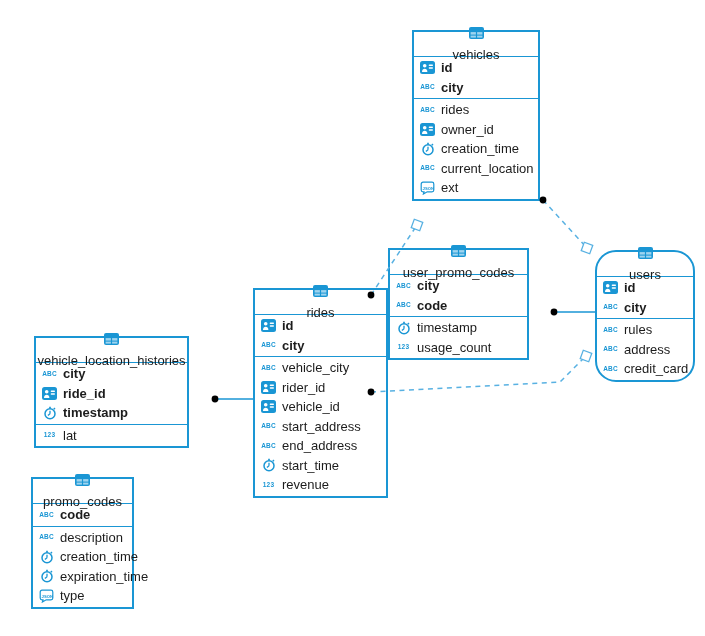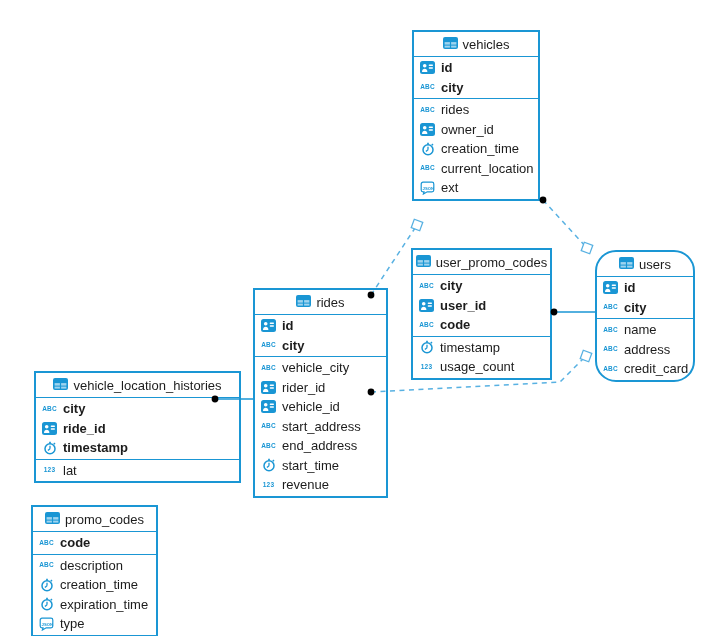--- a/index.html
+++ b/index.html
@@ -10,21 +10,21 @@
   .table {
     position: absolute;
     background: #fff;
     border: 2px solid var(--blue, #1a96d4);
     color: #1c1c1c;
   }
   .thead {
     display: flex; align-items: center; justify-content: center;
     gap: 5px; height: 25px;
     border-bottom: 1.5px solid var(--blue, #1a96d4);
-    font-size: 13px; font-weight: 400; white-space: nowrap;
+    font-size: 13px; font-weight: 400; white-space: nowrap; flex-direction: column;
   }
   .section { padding: 1px 0; }
   .section.keys { border-bottom: 1.5px solid var(--blue, #1a96d4); }
   .frow {
     display: flex; align-items: center; gap: 5px;
     height: 19.5px; padding: 0 4px 0 5px;
     font-size: 13px; white-space: nowrap;
   }
   .frow.pk .flabel { font-weight: 700; }
   .flabel { line-height: 1; }
@@ -109,52 +109,40 @@
           <span class="ficon">
             <svg width="15" height="14" viewBox="0 0 15 14">
               <path d="M3 1.2h9a1.8 1.8 0 0 1 1.8 1.8v6a1.8 1.8 0 0 1-1.8 1.8H7.2L3.4 13l0.6-2.2H3a1.8 1.8 0 0 1-1.8-1.8V3A1.8 1.8 0 0 1 3 1.2z" fill="none" stroke="#1a96d4" stroke-width="1.2"></path>
               <text x="2.6" y="8.6" font-size="4.2" font-weight="bold" fill="#1a96d4" font-family="Liberation Sans, sans-serif">JSON</text>
             </svg>
           </span>
           <span class="flabel">ext</span>
         </div>
       </div>
     </div>
-    <div class="table" style="left: 411px; top: 248px; width: 141px;">
+    <div class="table" style="left: 388px; top: 248px; width: 141px;">
       <div class="thead">
         <span><svg class="ticon" width="15" height="12" viewBox="0 0 15 12">
             <rect width="15" height="12" rx="2" fill="#1a96d4"></rect>
             <rect x="1.6" y="5.1" width="5.3" height="2.5" fill="#9fd4ef"></rect>
             <rect x="8.1" y="5.1" width="5.3" height="2.5" fill="#9fd4ef"></rect>
             <rect x="1.6" y="8.6" width="5.3" height="2" fill="#9fd4ef"></rect>
             <rect x="8.1" y="8.6" width="5.3" height="2" fill="#9fd4ef"></rect>
           </svg></span>
         <span>user_promo_codes</span>
       </div>
       <div class="section keys">
         <div class="frow pk">
           <span class="ficon">
             <span class="txt-icon">ABC</span>
           </span>
           <span class="flabel">city</span>
         </div>
         <div class="frow pk">
           <span class="ficon">
-            <svg width="15" height="13" viewBox="0 0 15 13">
-              <rect width="15" height="13" rx="2.5" fill="#1a96d4"></rect>
-              <circle cx="4.7" cy="4.7" r="1.8" fill="#fff"></circle>
-              <path d="M2 11c0-2.2 1.3-3.2 2.7-3.2s2.7 1 2.7 3.2z" fill="#fff"></path>
-              <rect x="8.7" y="3.4" width="4.3" height="1.5" rx="0.7" fill="#fff"></rect>
-              <rect x="8.7" y="6.3" width="4.3" height="1.5" rx="0.7" fill="#fff"></rect>
-            </svg>
-          </span>
-          <span class="flabel">user_id</span>
-        </div>
-        <div class="frow pk">
-          <span class="ficon">
             <span class="txt-icon">ABC</span>
           </span>
           <span class="flabel">code</span>
         </div>
       </div>
       <div class="section">
         <div class="frow">
           <span class="ficon">
             <svg width="14" height="14" viewBox="0 0 14 14">
               <circle cx="7" cy="7.7" r="5" fill="none" stroke="#1a96d4" stroke-width="1.5"></circle>
@@ -203,21 +191,21 @@
             <span class="txt-icon">ABC</span>
           </span>
           <span class="flabel">city</span>
         </div>
       </div>
       <div class="section">
         <div class="frow">
           <span class="ficon">
             <span class="txt-icon">ABC</span>
           </span>
-          <span class="flabel">name</span>
+          <span class="flabel">rules</span>
         </div>
         <div class="frow">
           <span class="ficon">
             <span class="txt-icon">ABC</span>
           </span>
           <span class="flabel">address</span>
         </div>
         <div class="frow">
           <span class="ficon">
             <span class="txt-icon">ABC</span>
@@ -313,21 +301,21 @@
           <span class="flabel">start_time</span>
         </div>
         <div class="frow">
           <span class="ficon">
             <span class="txt-icon">123</span>
           </span>
           <span class="flabel">revenue</span>
         </div>
       </div>
     </div>
-    <div class="table" style="left: 34px; top: 336px; width: 207px; margin-top: 35px;">
+    <div class="table" style="left: 34px; top: 336px; width: 155px;">
       <div class="thead">
         <span><svg class="ticon" width="15" height="12" viewBox="0 0 15 12">
             <rect width="15" height="12" rx="2" fill="#1a96d4"></rect>
             <rect x="1.6" y="5.1" width="5.3" height="2.5" fill="#9fd4ef"></rect>
             <rect x="8.1" y="5.1" width="5.3" height="2.5" fill="#9fd4ef"></rect>
             <rect x="1.6" y="8.6" width="5.3" height="2" fill="#9fd4ef"></rect>
             <rect x="8.1" y="8.6" width="5.3" height="2" fill="#9fd4ef"></rect>
           </svg></span>
         <span>vehicle_location_histories</span>
       </div>
@@ -365,21 +353,21 @@
       </div>
       <div class="section">
         <div class="frow">
           <span class="ficon">
             <span class="txt-icon">123</span>
           </span>
           <span class="flabel">lat</span>
         </div>
       </div>
     </div>
-    <div class="table" style="left: 31px; top: 505px; width: 127px;">
+    <div class="table" style="left: 31px; top: 477px; width: 103px;">
       <div class="thead">
         <span><svg class="ticon" width="15" height="12" viewBox="0 0 15 12">
             <rect width="15" height="12" rx="2" fill="#1a96d4"></rect>
             <rect x="1.6" y="5.1" width="5.3" height="2.5" fill="#9fd4ef"></rect>
             <rect x="8.1" y="5.1" width="5.3" height="2.5" fill="#9fd4ef"></rect>
             <rect x="1.6" y="8.6" width="5.3" height="2" fill="#9fd4ef"></rect>
             <rect x="8.1" y="8.6" width="5.3" height="2" fill="#9fd4ef"></rect>
           </svg></span>
         <span>promo_codes</span>
       </div>

